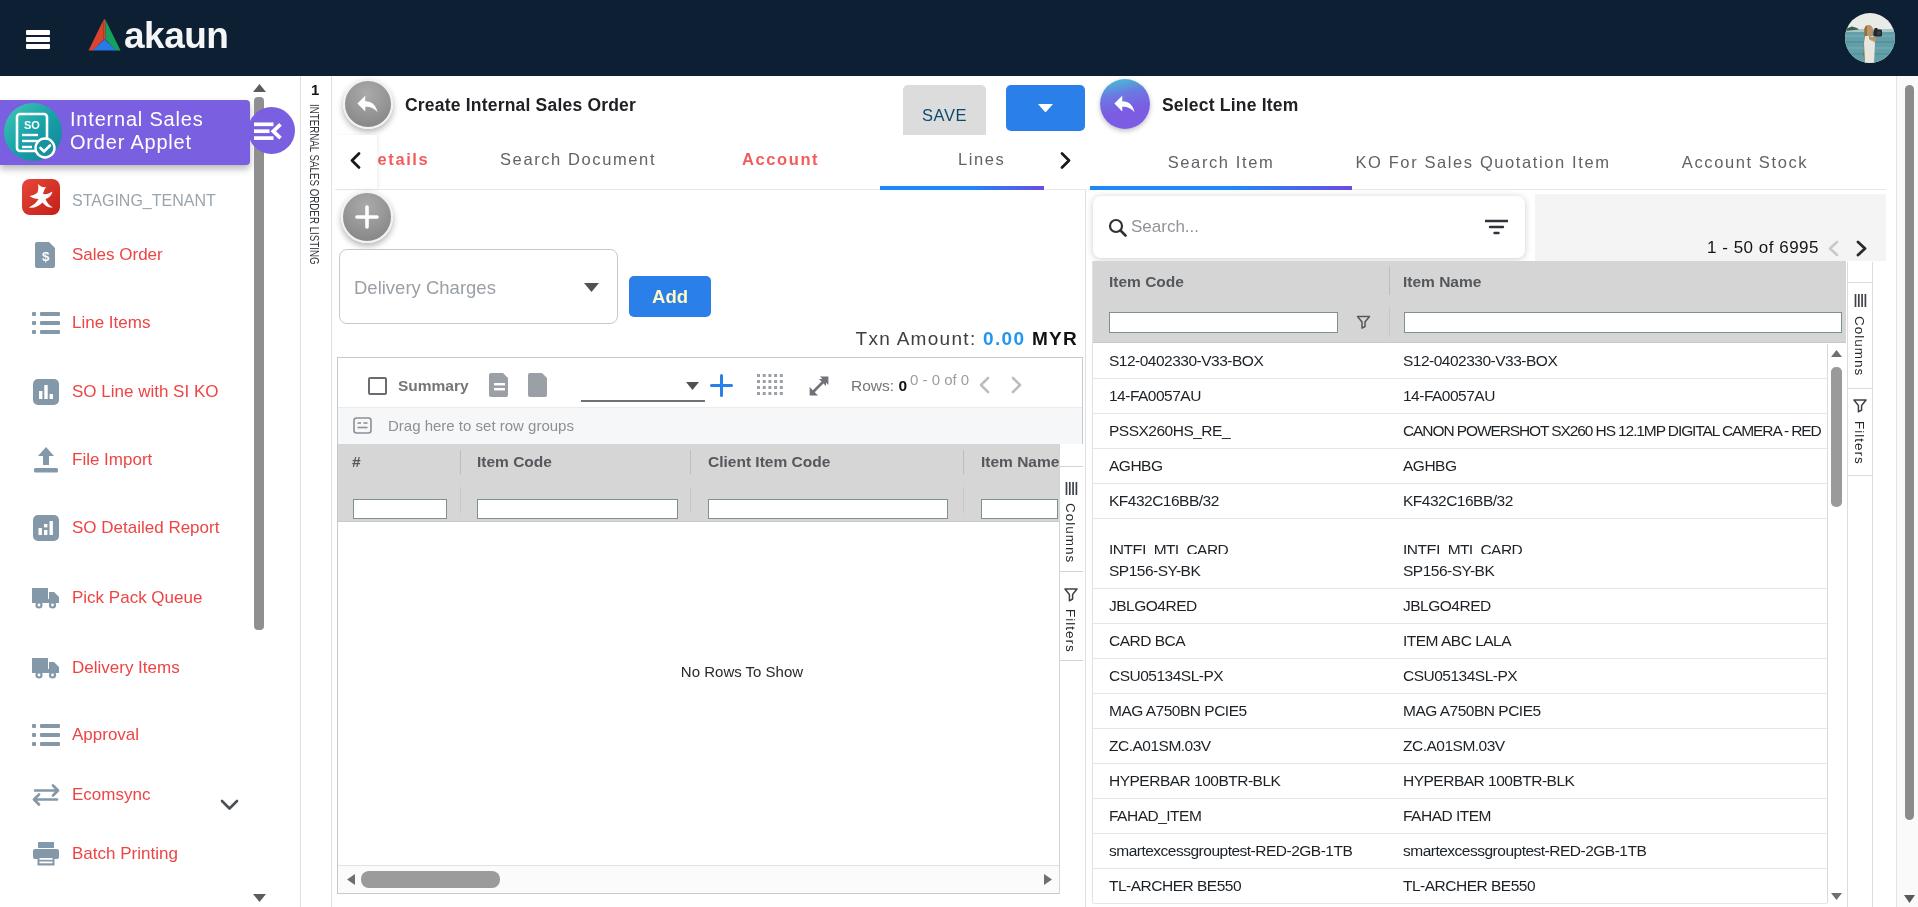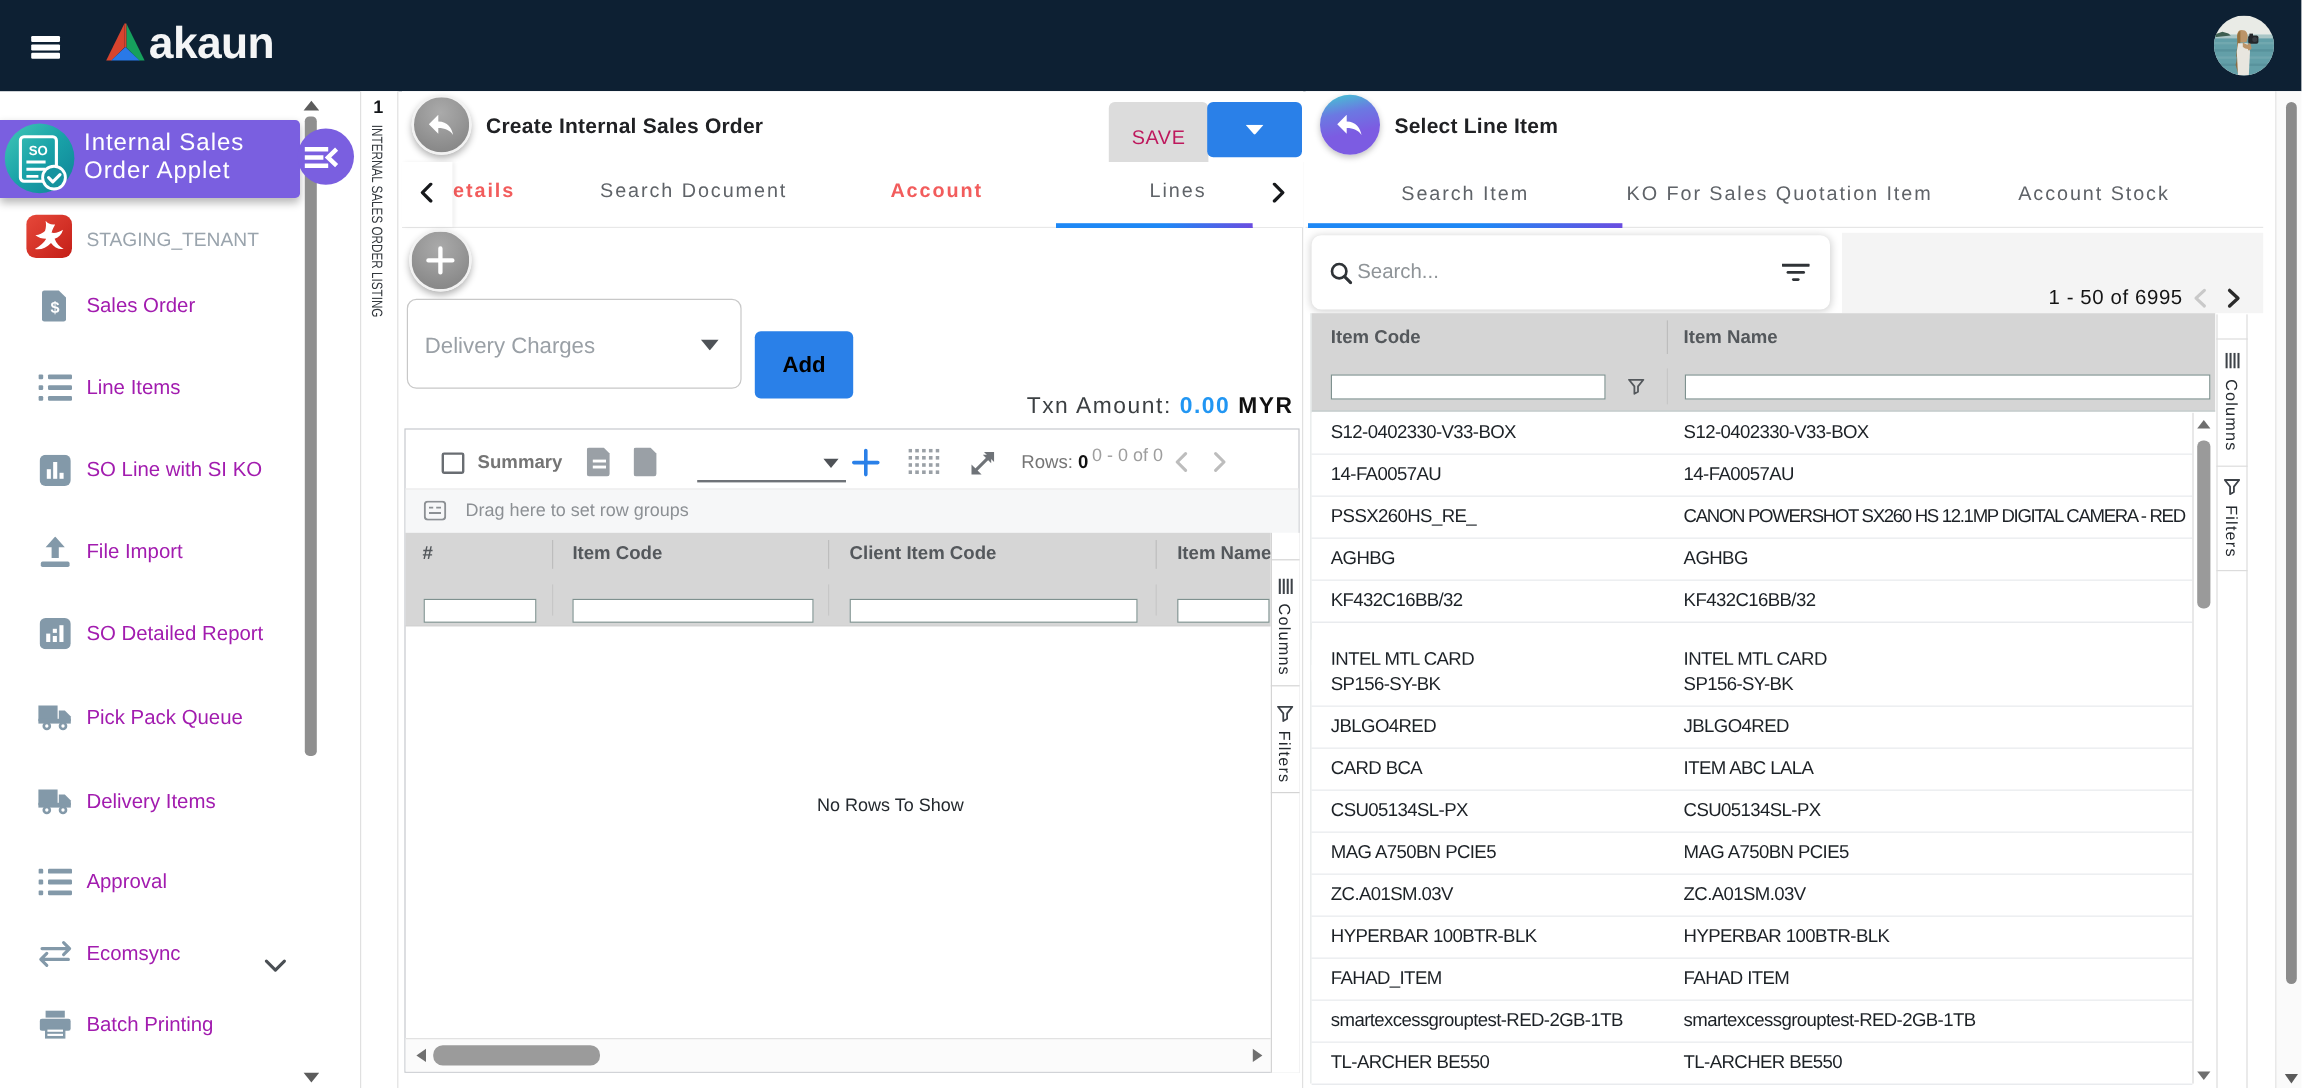--- a/index.html
+++ b/index.html
@@ -10,21 +10,21 @@
   
   #navbar { position:absolute; left:0; top:0; width:1918px; height:76px; background:#0d2033; }
   .hbar { position:absolute; left:26px; width:24px; height:4.5px; background:#fff; border-radius:1px; }
 
   
   #appletband { position:absolute; left:0; top:100px; width:250px; height:65px; background:#7a5fe0; border-radius:0 4px 4px 0; box-shadow:0 4px 7px rgba(0,0,0,.28); }
   #appletband .ttl { position:absolute; left:70px; top:8px; color:#fff; font-size:20px; line-height:23px; font-weight:500; letter-spacing:.8px; }
   #tealcirc { position:absolute; left:4px; top:103px; width:58px; height:58px; border-radius:50%; background:linear-gradient(135deg,#3ec4b5 5%,#19a2a8 50%,#0f8196 100%); }
   #purplecirc { position:absolute; left:248px; top:107px; width:47px; height:47px; border-radius:50%; background:#7a5fe0; z-index:5; }
   .sthumb { position:absolute; background:#8f8f8f; border-radius:4px; }
-  .menuitem { position:absolute; left:72px; color:#a21caf; font-size:17px; transform:translateY(-50%); white-space:nowrap; }
+  .menuitem { position:absolute; left:72px; color:#ef4444; font-size:17px; transform:translateY(-50%); white-space:nowrap; }
   .micon { position:absolute; transform:translate(-50%,-50%); }
 
   
   #strip { position:absolute; left:300px; top:76px; width:32px; height:831px; background:#fff; border-left:1px solid #e0e0e0; border-right:1px solid #e0e0e0; }
   #stripnum { position:absolute; left:311px; top:81px; font-size:15px; font-weight:700; color:#14171a; }
   #striptext { position:absolute; left:307px; top:104px; writing-mode:vertical-lr; font-size:12.5px; color:#33383d; letter-spacing:0px; white-space:nowrap; transform:scaleY(0.78); transform-origin:top left; }
 
   
   #midpanel { position:absolute; left:335px; top:76px; width:751px; height:831px; background:#fff; }
   .graycirc { position:absolute; border-radius:50%; background:radial-gradient(circle at 48% 28%, #aaaaaa 0%, #9a9a9a 40%, #8a8a8a 75%, #828282 100%); border:2px solid #f2f2f2; box-shadow:0 3px 6px rgba(0,0,0,.3); }
@@ -232,21 +232,21 @@
   <div id="stripnum">1</div>
   <div id="striptext">INTERNAL SALES ORDER LISTING</div>
 
   <div id="midpanel"></div>
   <div class="abs" style="left:1085px; top:135px; width:1px; height:772px; background:#e0e0e0;"></div>
   <div class="graycirc" style="left:343px; top:79px; width:50px; height:50px;"></div>
   <svg class="abs" style="left:353px; top:90px;" width="29" height="27" viewBox="0 0 24 24">
       <path d="M10 9V5l-7 7 7 7v-4.1c5 0 8.5 1.6 11 5.1-1-5-4-10-11-10z" fill="#fff"></path>
     </svg>
   <div class="abs" style="left:405px; top:95px; font-size:17.5px; font-weight:600; color:#202124; letter-spacing:.2px;">Create Internal Sales Order</div>
-  <div class="btn" style="left:924px; top:85px; width:83px; height:60px; background:#dcdcdc; color:#be185d; font-size:16.5px; letter-spacing:0.5px;">SAVE</div>
+  <div class="btn" style="left:903px; top:85px; width:83px; height:60px; background:#dcdcdc; color:#0c4a6e; font-size:16.5px; letter-spacing:0.5px;">SAVE</div>
   <div class="btn" style="left:1006px; top:85px; width:79px; height:46px; background:#2a80e8;">
     <svg width="15" height="8.5" viewBox="0 0 15 8.5">
         <polygon points="0,0 15,0 7.5,8.5" fill="#fff"></polygon>
       </svg>
   </div>
 
   <div class="abs" style="left:335px; top:135px; width:751px; height:55px; border-bottom:1px solid #e8e8e8; background:#fff;"></div>
   <div class="abs" style="left:364px; top:150px; font-size:16.5px; font-weight:700; letter-spacing:1.6px; color:#f25c5c;">Details</div>
   <div class="abs" style="left:335px; top:135px; width:42px; height:54px; background:#fff; box-shadow:2px 0 3px rgba(0,0,0,.06);"></div>
   <svg class="abs" style="left:349px; top:152px;" width="12" height="17" viewBox="0 0 12 17">
@@ -264,21 +264,21 @@
   <div class="graycirc" style="left:341px; top:191px; width:52px; height:52px;"></div>
   <svg class="abs" style="left:354px; top:204px;" width="26" height="26" viewBox="0 0 26 26">
       <path d="M13 3 V23 M3 13 H23" stroke="#fff" stroke-width="3.6" stroke-linecap="round"></path>
     </svg>
 
   <div class="abs" style="left:339px; top:249px; width:279px; height:75px; border:1px solid #c8c8c8; border-radius:8px; background:#fff;"></div>
   <div class="abs" style="left:354px; top:277px; font-size:18.5px; color:#9aa0a6;">Delivery Charges</div>
   <svg class="abs" style="left:584px; top:283px;" width="15" height="9" viewBox="0 0 15 9">
       <polygon points="0,0 15,0 7.5,9" fill="#4e5257"></polygon>
     </svg>
-  <div class="btn" style="left:629px; top:276px; width:82px; height:56px; background:#2a80e8; color:#000000; font-size:18.5px; font-weight:700;">Add</div>
+  <div class="btn" style="left:629px; top:276px; width:82px; height:41px; background:#2a80e8; color:#fef9c3; font-size:18.5px; font-weight:700;">Add</div>
 
   <div class="abs" style="left:738px; top:328px; width:340px; text-align:right; font-size:19px; letter-spacing:1.3px; color:#3c4043; font-weight:500;">Txn Amount: <span style="color:#2196f3; font-weight:700;">0.00</span> <span style="color:#111; font-weight:700;">MYR</span></div>
 
   <div class="abs" style="left:337px; top:357px; width:746px; height:537px; border:1px solid #c6c9cd; background:#fff;"></div>
 
   <div class="abs" style="left:368px; top:377px; width:19px; height:18px; border:2px solid #696d72; border-radius:2px;"></div>
   <div class="abs" style="left:398px; top:377px; font-size:15.5px; font-weight:700; color:#757575;">Summary</div>
   <svg class="abs" style="left:489px; top:373px;" width="21" height="24" viewBox="0 0 21 24">
     <path d="M2 0 h12 l5 5 v17 a2 2 0 0 1 -2 2 h-15 a2 2 0 0 1 -2 -2 v-20 a2 2 0 0 1 2 -2 Z" fill="#9aa0a6"></path>
     <rect x="5" y="10" width="11" height="2.4" fill="#fff"></rect>

